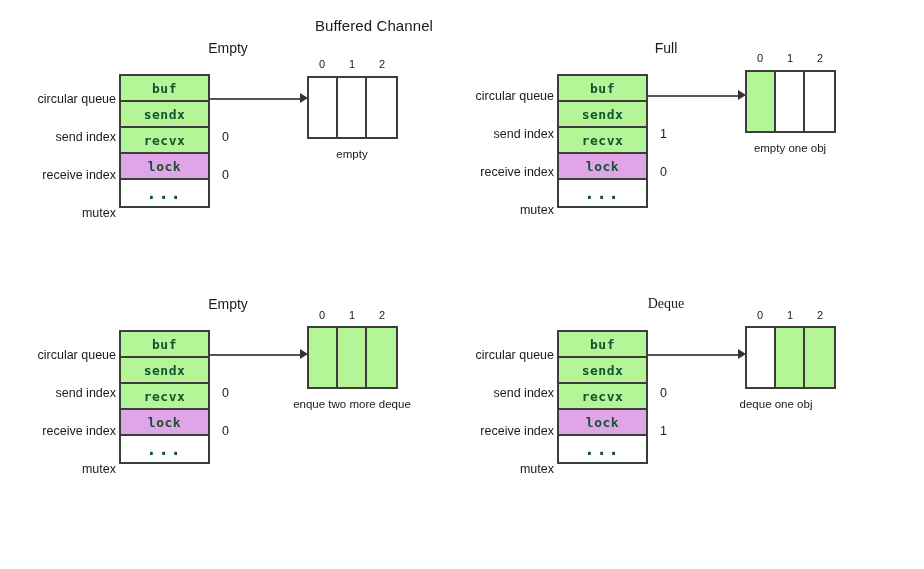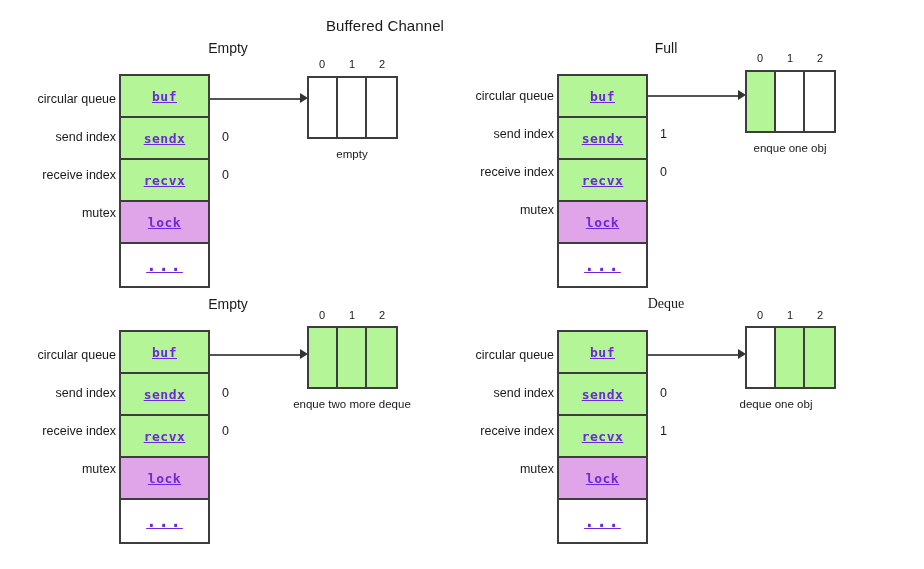--- a/index.html
+++ b/index.html
@@ -23,21 +23,20 @@
   
   .main-title {
     position: absolute;
     left: 0;
     top: 17px;
     width: 748px;
     text-align: center;
     font-size: 15px;
     color: #1a1a1a;
     letter-spacing: 0.1px;
-    margin-left: 11px;
   }
   .figure-caption {
     position: absolute;
     left: 0;
     top: 533px;
     width: 924px;
     text-align: center;
     font-size: 17px;
     color: #8a8f99;
     letter-spacing: 0.2px;
@@ -58,32 +57,31 @@
 
   
   .struct {
     position: absolute;
     width: 91px;
     border: 2px solid #3d3d3d;
     box-sizing: border-box;
     background: #ffffff;
   }
   .field {
-    height: 42px;
+    height: 26px;
     box-sizing: border-box;
     border-bottom: 2px solid #3d3d3d;
     display: flex;
     align-items: center;
     justify-content: center;
     font-family: "DejaVu Sans Mono", "Liberation Mono", monospace;
     font-size: 13px;
     font-weight: bold;
-    color: #6d28d9;
+    color: #14532d;
     letter-spacing: 0.5px;
-    text-decoration: underline;
   }
   .field:last-child {
     border-bottom: none;
   }
   .field.green  { background: #b4f598; }
   .field.purple { background: #dfa5e8; }
   .field.plain  { background: #ffffff; }
   .field.ellipsis {
     font-size: 17px;
     letter-spacing: 2px;
@@ -232,21 +230,21 @@
     <div class="slot-index" style="left:243px; top:12px;">0</div>
     <div class="slot-index" style="left:273px; top:12px;">1</div>
     <div class="slot-index" style="left:303px; top:12px;">2</div>
 
     <div class="buffer" style="left:243px; top:30px; width:91px; height:63px;">
       <div class="slot filled"></div>
       <div class="slot"></div>
       <div class="slot"></div>
     </div>
 
-    <div class="buffer-caption" style="left:228px; top:102px; width:120px;">enque one obj</div>
+    <div class="buffer-caption" style="left:228px; top:102px; width:120px;">empty one obj</div>
   </div>
 
   <div class="panel" style="left:64px; top:296px;">
     <div class="panel-title" style="left:64px;">Empty</div>
 
     <div class="row-label" style="left:-48px; top:52px;">circular queue</div>
     <div class="row-label" style="left:-48px; top:90px;">send index</div>
     <div class="row-label" style="left:-48px; top:128px;">receive index</div>
     <div class="row-label" style="left:-48px; top:166px;">mutex</div>
 

